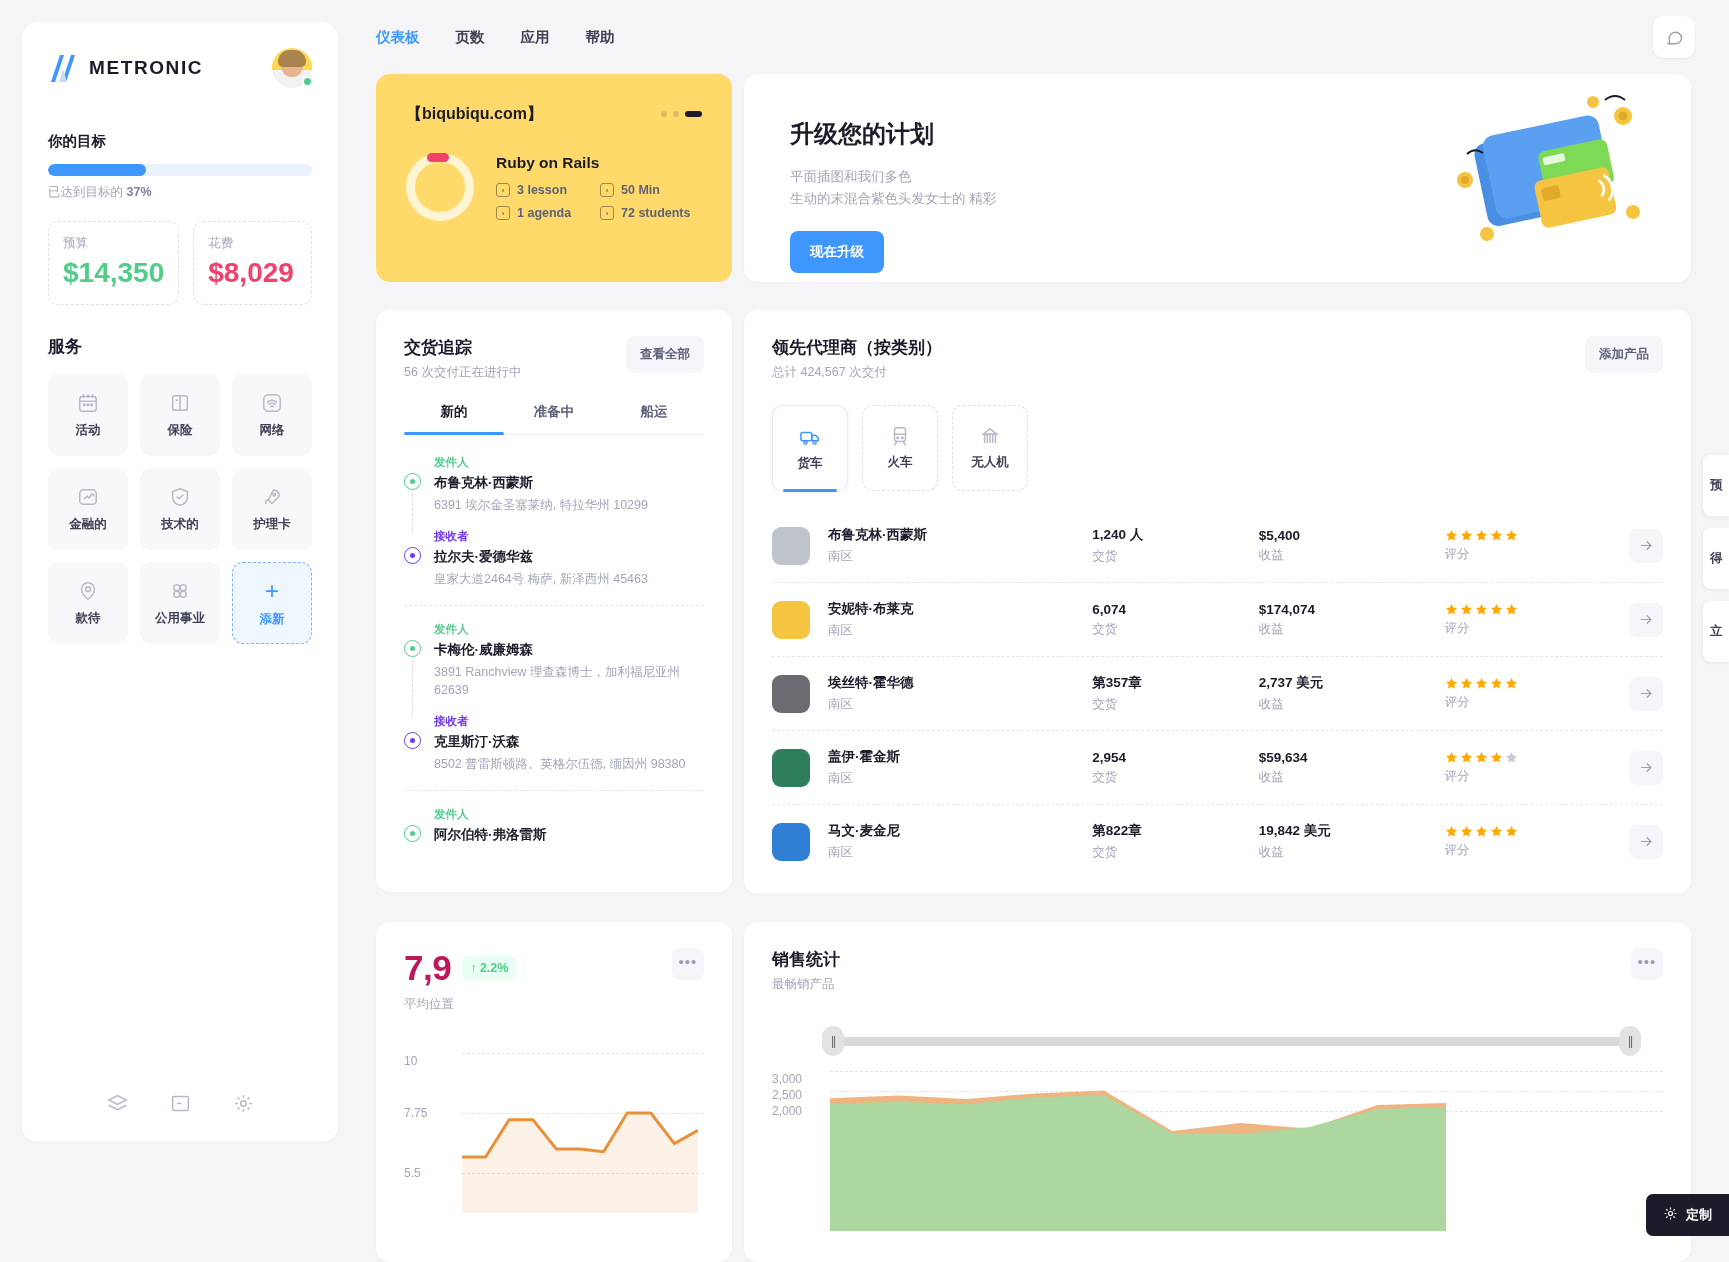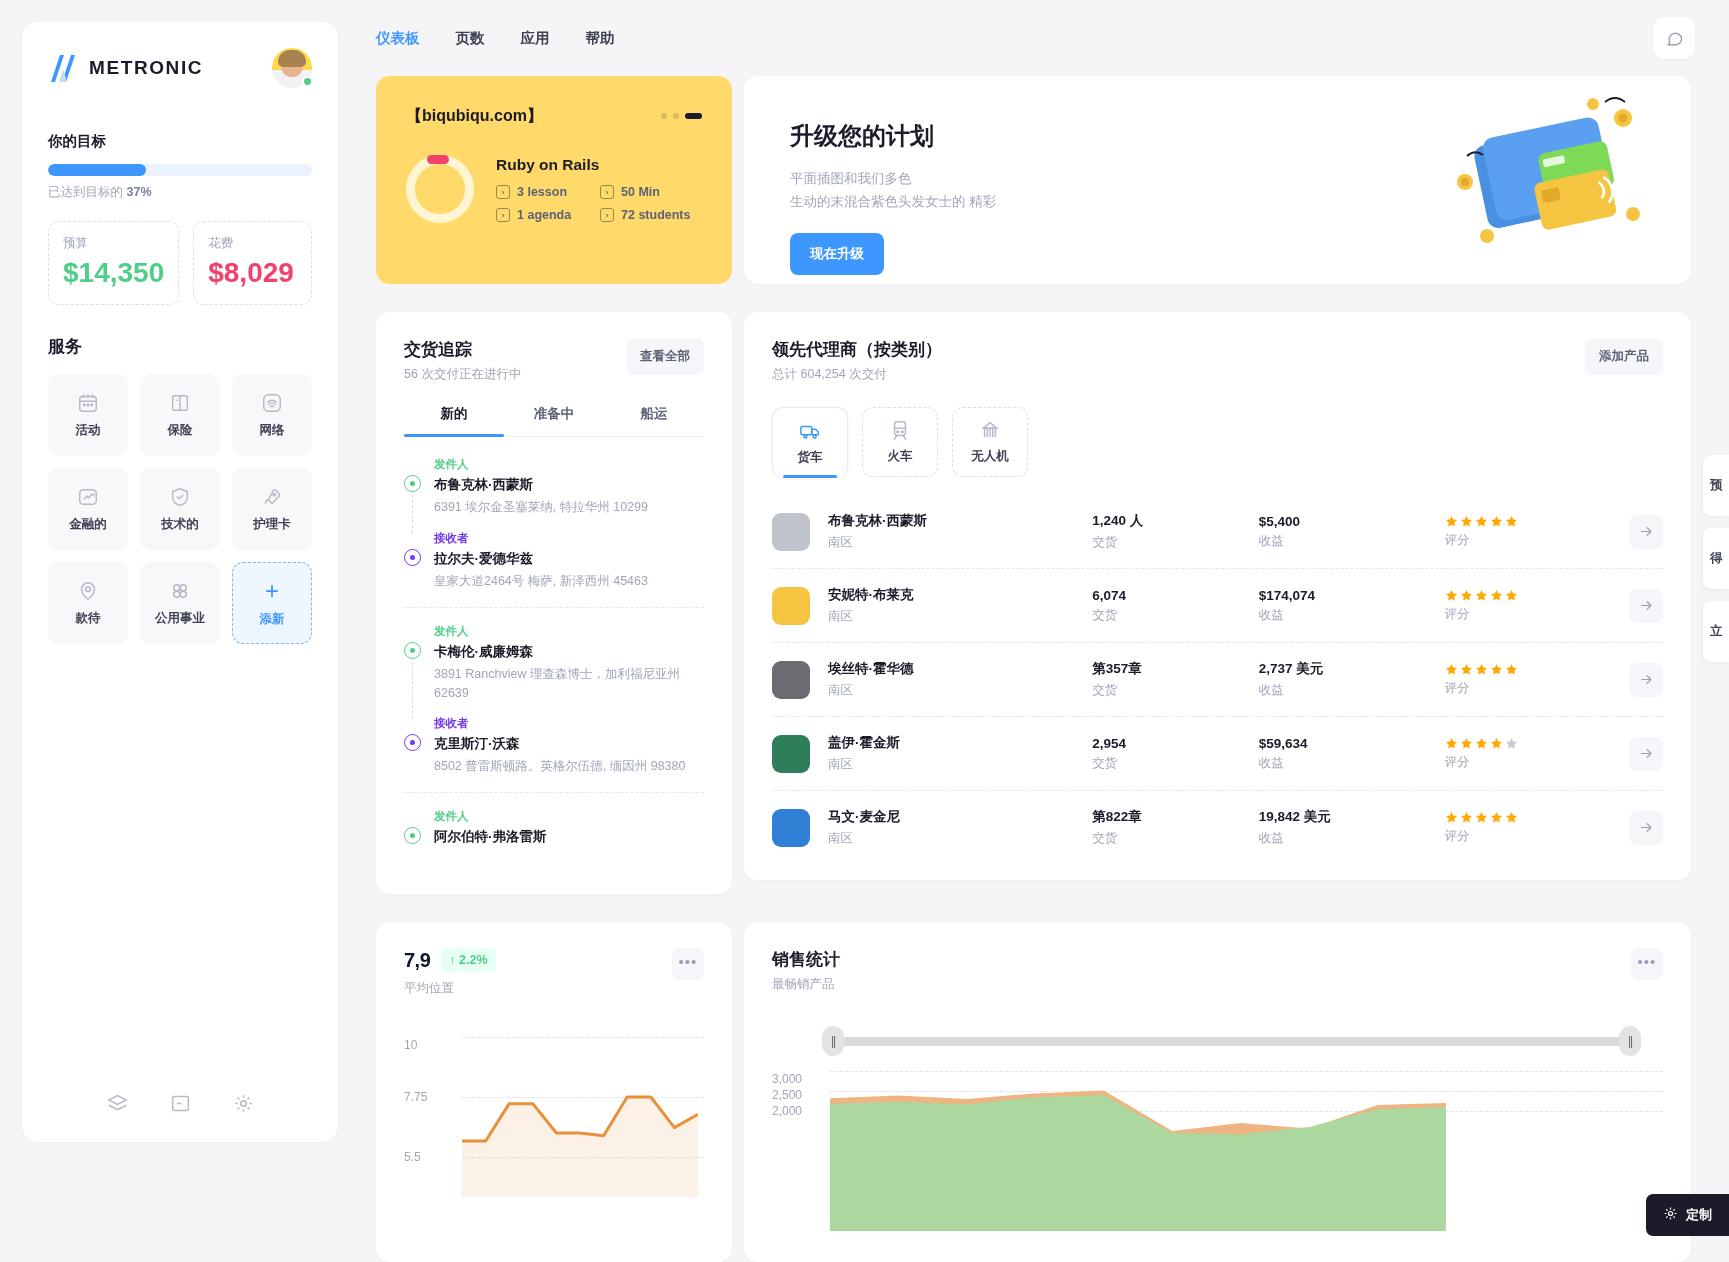--- a/index.html
+++ b/index.html
@@ -139,21 +139,21 @@
   .leg-line { position: absolute; left: 8px; top: 38px; bottom: -2px; width: 1px; border-left: 1px dashed #d8dae5; }
   .leg-kind { font-size: 11.5px; font-weight: 700; color: #50cd89; margin-bottom: 4px; }
   .leg-kind.recv { color: #7239ea; }
   .leg-name { font-size: 13.5px; font-weight: 700; color: #1b1b29; margin-bottom: 4px; }
   .leg-addr { font-size: 12.5px; color: #a1a5b7; line-height: 1.5; }
 
   
   .acard { padding: 26px 28px 16px; }
   .type-tabs { display: flex; gap: 14px; margin-top: 24px; }
   .type-tab {
-    width: 76px; height: 70px; border-radius: 11px; border: 1px dashed #dcdfe8;
+    width: 76px; height: 86px; border-radius: 11px; border: 1px dashed #dcdfe8;
     display: flex; flex-direction: column; align-items: center; justify-content: center; gap: 7px;
     cursor: pointer; position: relative; background: #fff;
   }
   .type-tab.active { border: 1px solid #e8eaf0; border-bottom: none; box-shadow: 0 1px 4px rgba(0,0,0,0.05); }
   .type-tab.active::after { content:''; position:absolute; left: 10px; right: 10px; bottom: -1px; height: 3px; background: #3e97ff; border-radius: 2px; }
   .type-ic { width: 22px; height: 22px; color: #b5b9c9; }
   .type-tab.active .type-ic { color: #3e97ff; }
   .type-ic svg { width:100%; height:100%; display:block; }
   .type-label { font-size: 12.5px; font-weight: 600; color: #3f4254; }
 
@@ -167,21 +167,21 @@
   .star { width: 13px; height: 13px; color: #ffa800; }
   .star.off { color: #c8cad6; }
   .star svg { width:100%; height:100%; display:block; }
   .arrow-btn { width: 34px; height: 34px; border-radius: 8px; background: #f4f6fa; display:flex; align-items:center; justify-content:center; color:#9aa0b3; cursor:pointer; justify-self:end; }
   .arrow-btn svg { width: 15px; height: 15px; }
 
   
   .bcard { padding: 26px 28px 0; overflow: hidden; position: relative; }
   .kpi-row { display: flex; align-items: flex-start; justify-content: space-between; }
   .kpi-big { display: flex; align-items: center; gap: 11px; }
-  .kpi-num { font-size: 20px; font-weight: 700; color: #0f172a; letter-spacing: -0.5px; }
+  .kpi-num { font-size: 35px; font-weight: 700; color: #be185d; letter-spacing: -0.5px; }
   .badge-up { background: #e8fff3; color: #50cd89; font-size: 12.5px; font-weight: 700; border-radius: 6px; padding: 5px 8px; }
   .kpi-sub { font-size: 12.5px; color: #a1a5b7; margin-top: 8px; }
   .dots-btn { width: 32px; height: 32px; border-radius: 8px; background: #f4f6fa; display:flex; align-items:center; justify-content:center; color:#9aa0b3; cursor:pointer; font-size: 15px; letter-spacing:1px; line-height:0; padding-bottom:4px;}
   .chart-area { margin-top: 40px; position: relative; height: 145px; }
   .y-labels { position: absolute; left: 18px; top: 0; height: 100%; }
   .y-lab { position: absolute; font-size: 12px; color: #a1a5b7; transform: translateY(-50%); }
   .gridline { position: absolute; left: 58px; right: 0; border-top: 1px dashed #e1e3ed; }
 
   .slider-wrap { margin: 40px 22px 0 50px; position: relative; height: 16px; }
   .slider-track { position: absolute; left: 0; right: 0; top: 4px; height: 9px; background: #d9d9d9; border-radius: 2px; }
@@ -500,21 +500,21 @@
                 </div>
               </div>
             </div>
           </div>
       </section>
 
       <section class="card acard">
         <div class="card-head">
           <div>
             <div class="card-title">领先代理商（按类别）</div>
-            <div class="card-sub">总计 604,254 次交付</div>
+            <div class="card-sub">总计 424,567 次交付</div>
           </div>
           <button class="btn-light">添加产品</button>
         </div>
         <div class="type-tabs" id="typeTabs">
             <div class="type-tab active">
               <span class="type-ic">
                 <svg viewBox="0 0 24 24" fill="none" stroke="currentColor" stroke-width="1.6" stroke-linecap="round" stroke-linejoin="round">
                   <rect x="2" y="7" width="12" height="9" rx="2"></rect>
                   <path d="M14 10h4l3 3v3h-7z"></path>
                   <circle cx="7" cy="18" r="1.7"></circle>

